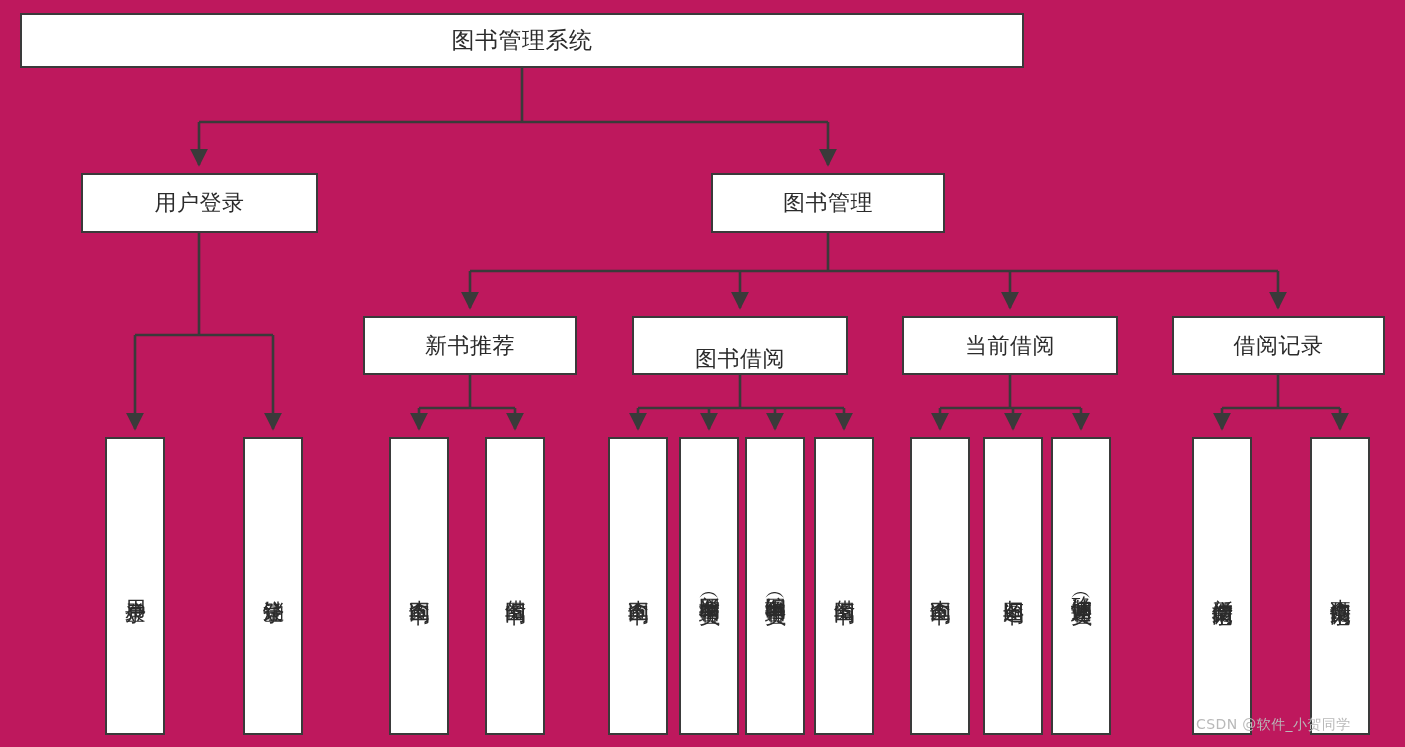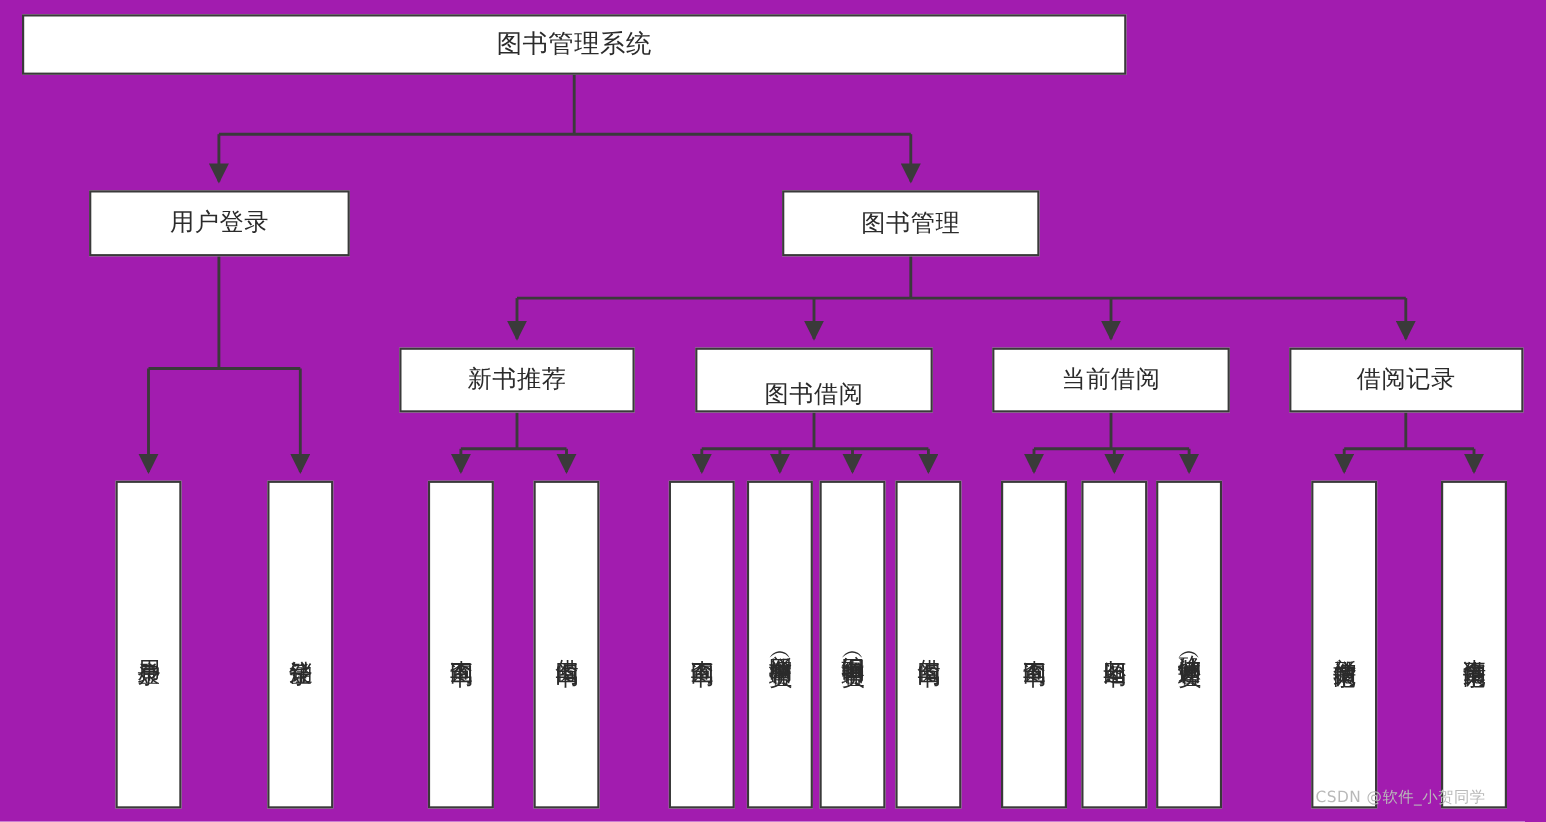--- a/index.html
+++ b/index.html
@@ -62,21 +62,21 @@
     position: absolute;
     font-size: 14px;
     color: #b9b9b9;
     white-space: nowrap;
     letter-spacing: 0.4px;
   }
 </style>
 </head>
 <body>
 
-<div id="canvas" style="background: #a21caf;">
+<div id="canvas" style="background: #be185d;">
 
   <svg class="edges" viewBox="0 0 1405 747" xmlns="http://www.w3.org/2000/svg">
     <defs>
       <marker id="arrow" viewBox="0 0 10 10" refX="9" refY="5" markerWidth="7" markerHeight="7" orient="auto-start-reverse">
         <path d="M 0 0 L 10 5 L 0 10 z" fill="#3a3a3a"></path>
       </marker>
     </defs>
     <g stroke="#3a3a3a" stroke-width="2.6" fill="none">
 
       <path d="M 522 68 L 522 122"></path>

